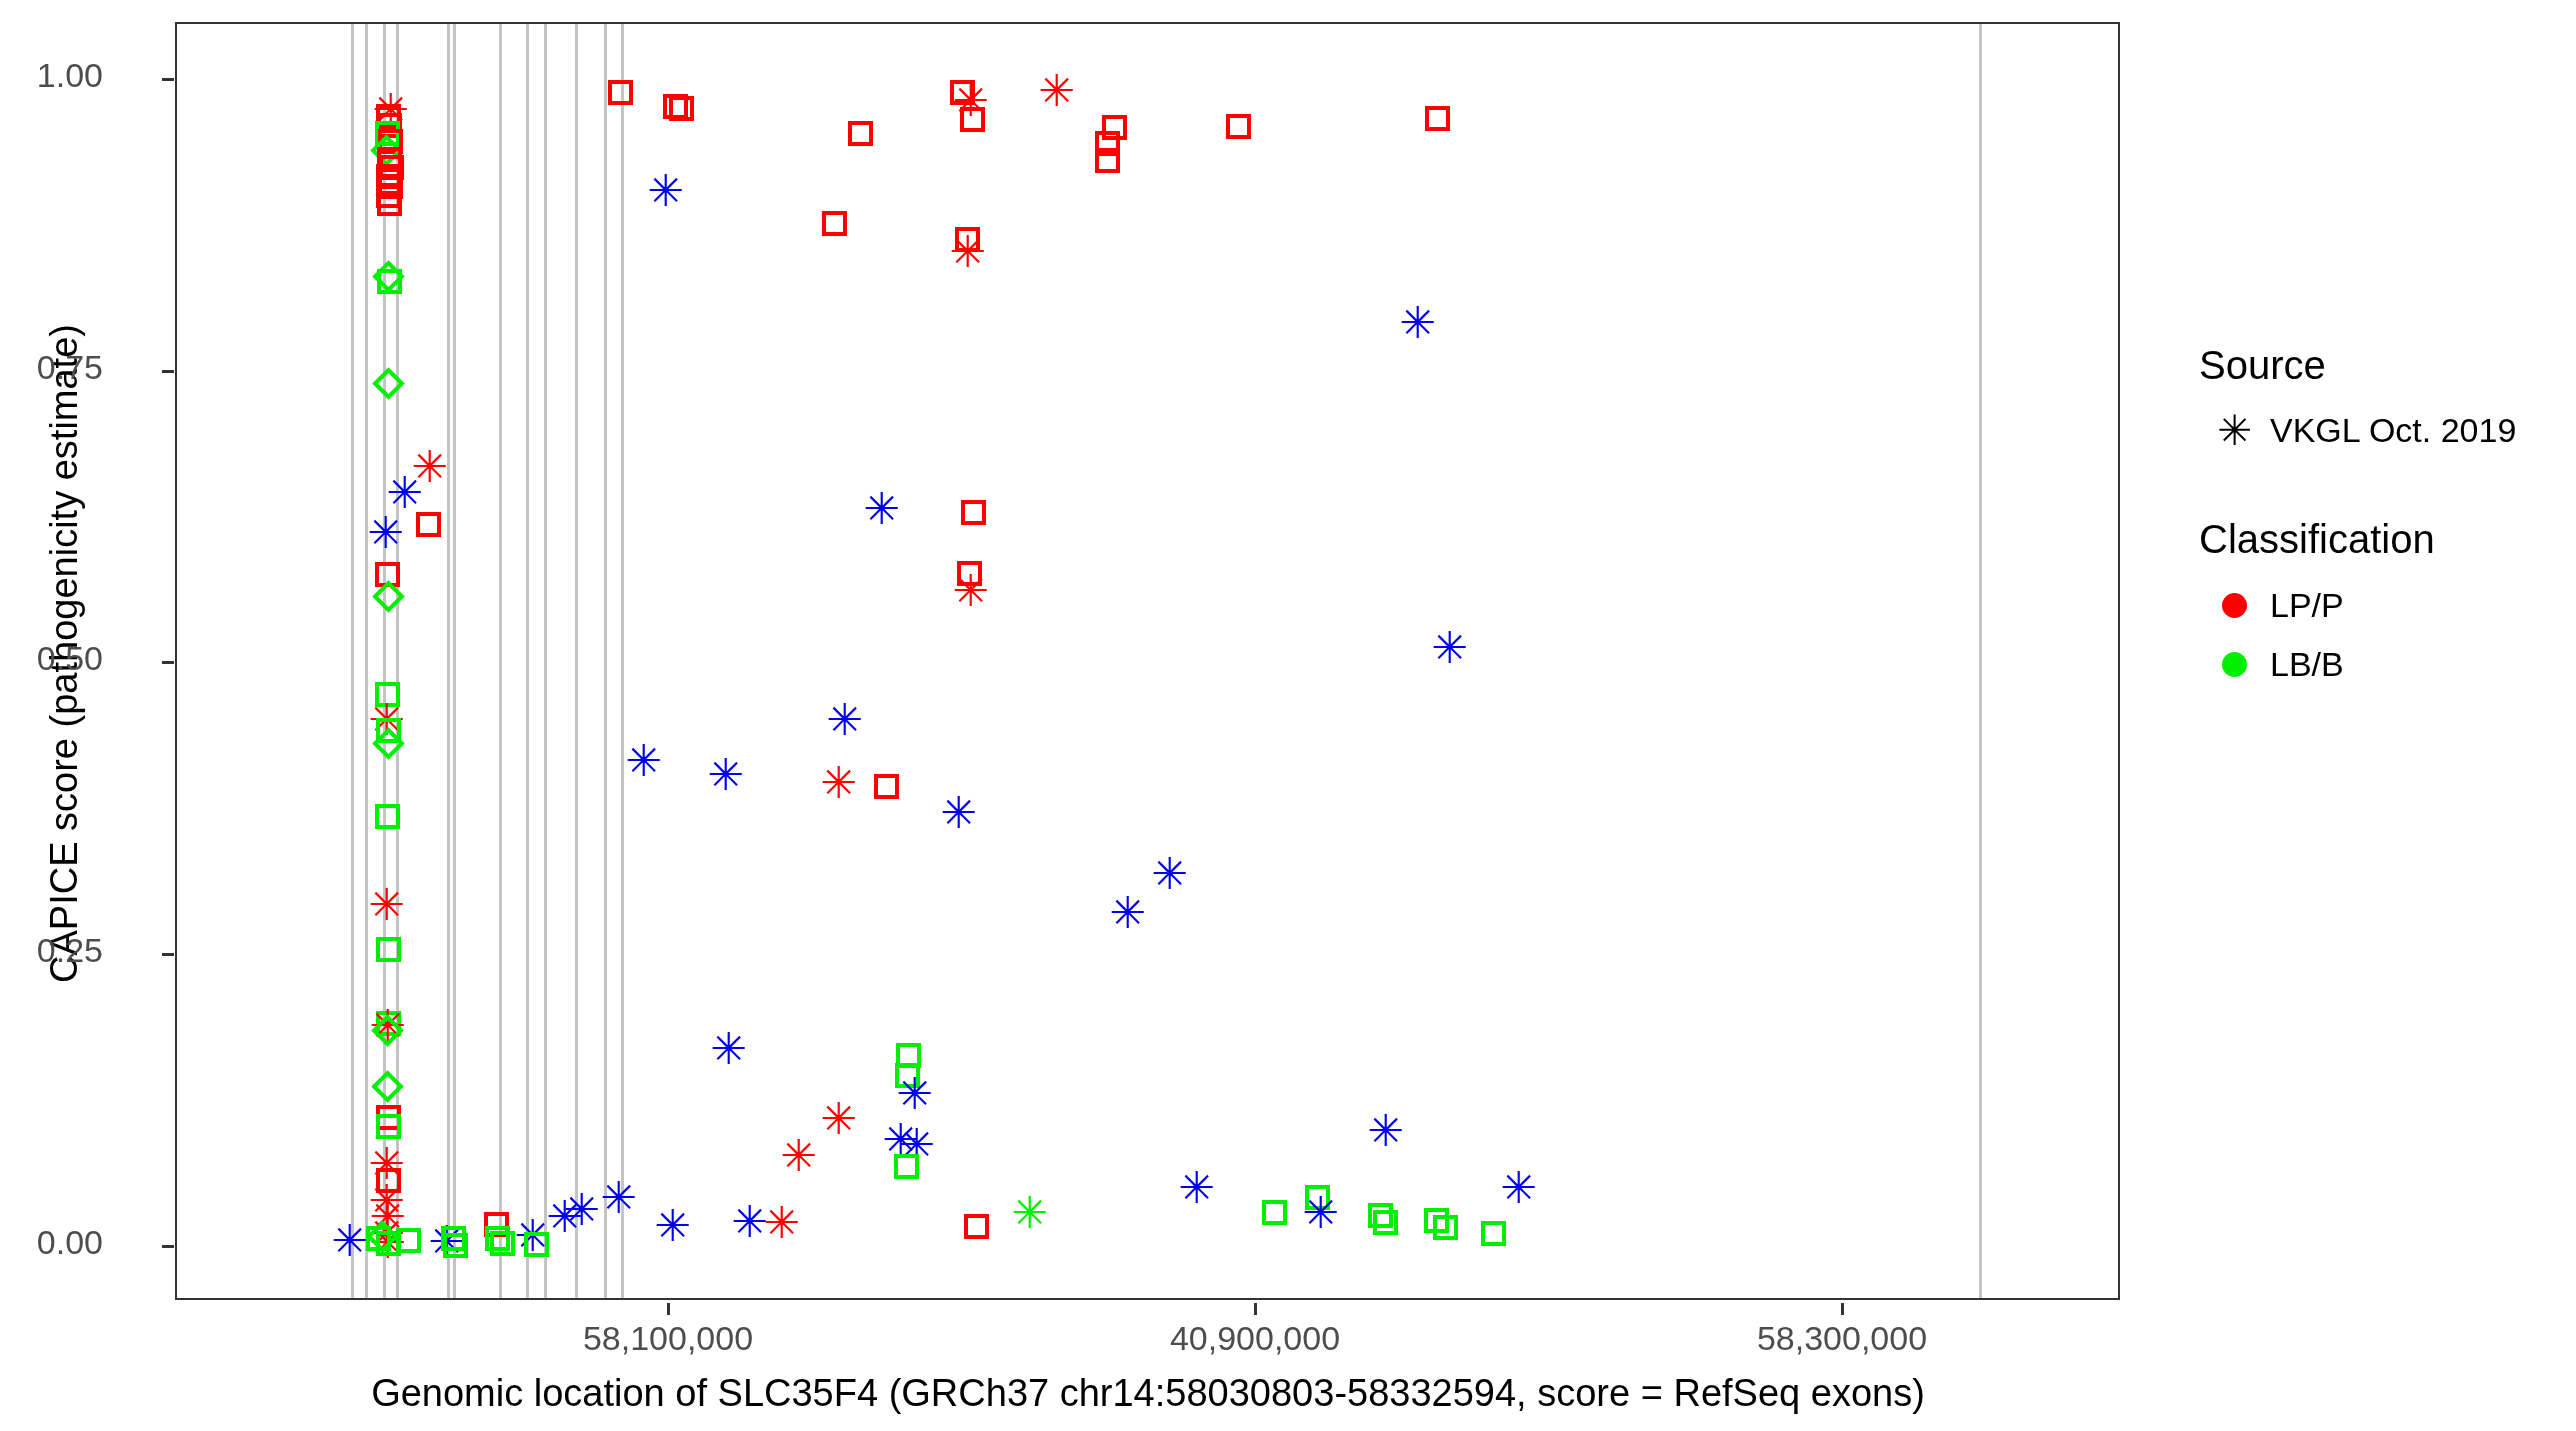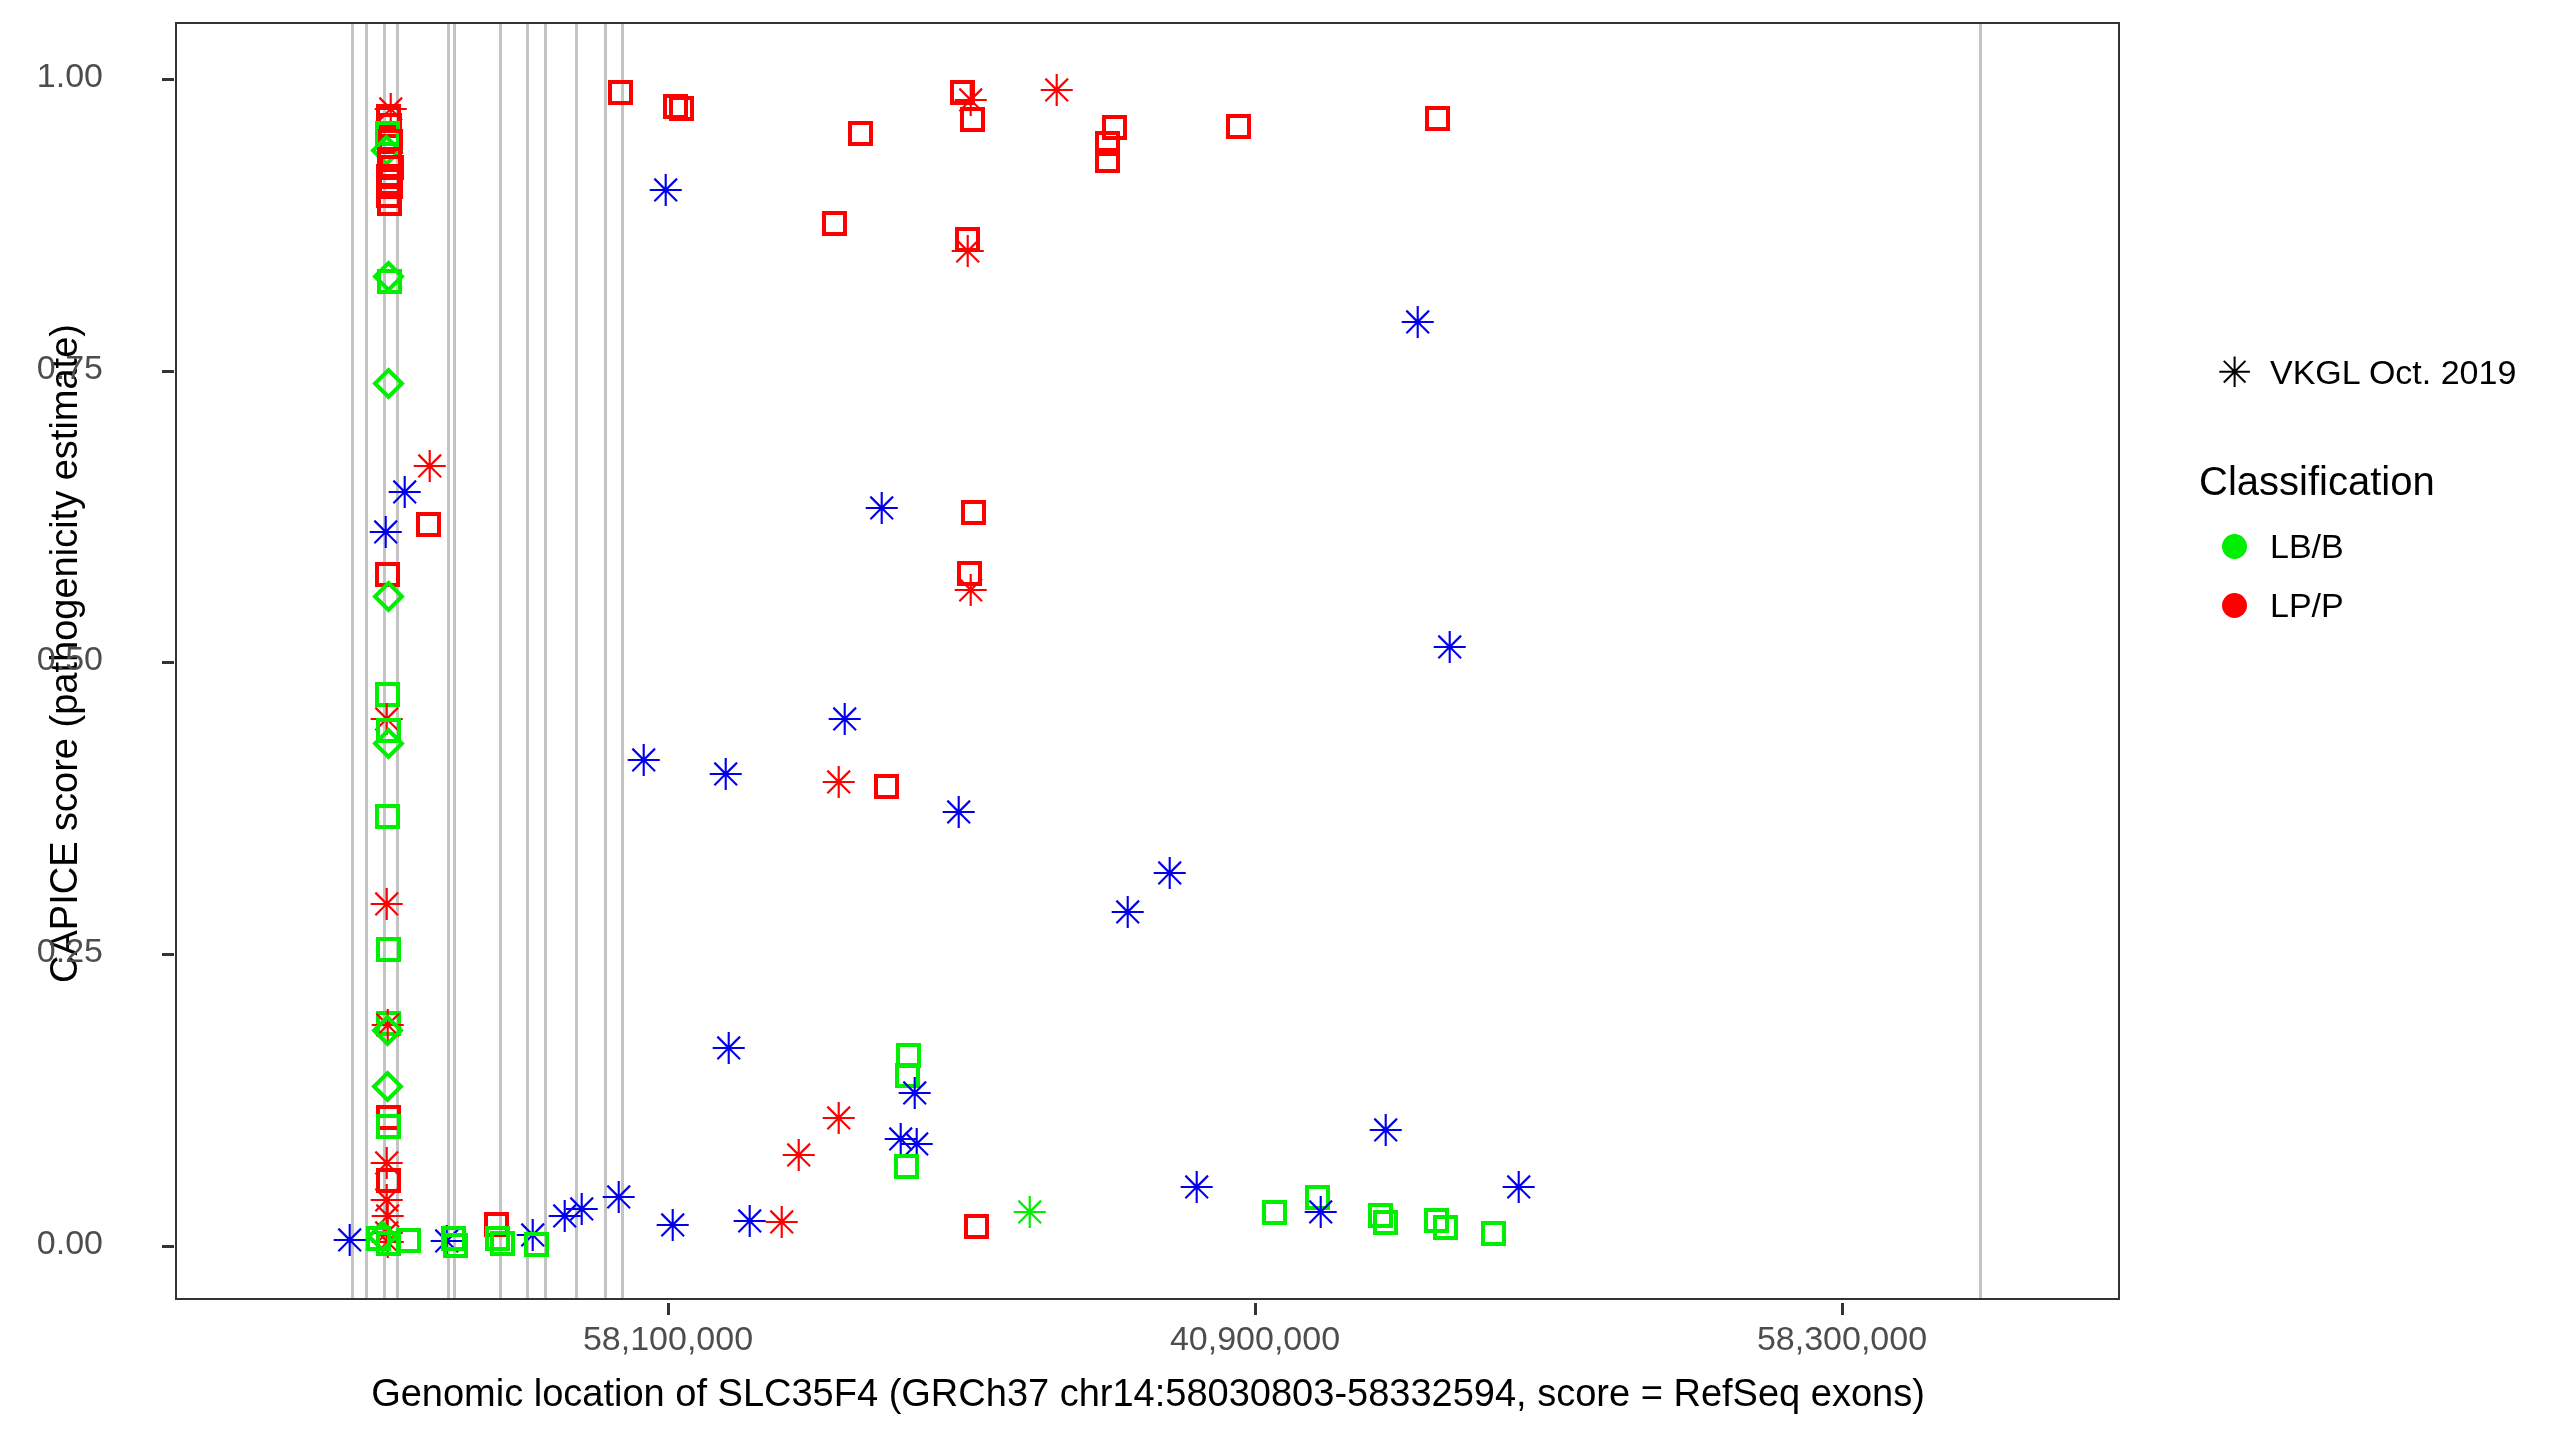--- a/index.html
+++ b/index.html
@@ -202,40 +202,41 @@
       <div class="xtickmark" style="left: 667px;"></div>
       <div class="xtick" style="left: 1112px;">40,900,000</div>
       <div class="xtickmark" style="left: 1254px;"></div>
       <div class="xtick" style="left: 1699px;">58,300,000</div>
       <div class="xtickmark" style="left: 1841px;"></div>
     </div>
 
   <div id="xlab">Genomic location of SLC35F4 (GRCh37 chr14:58030803-58332594, score = RefSeq exons)</div>
 
   <div id="legend">
+    <div class="leg-title">Source</div>
     <div id="leg-sources">
         <div class="leg-row">
           <div class="leg-key">
             <span class="kast">✳</span>
           </div>
           <div class="leg-txt">VKGL Oct. 2019</div>
         </div>
       </div>
     <div class="leg-gap"></div>
     <div class="leg-title">Classification</div>
     <div id="leg-classes">
         <div class="leg-row">
           <div class="leg-key">
+            <div class="kdot" style="background: rgb(255, 0, 0);"></div>
+          </div>
+          <div class="leg-txt">LP/P</div>
+        </div>
+        <div class="leg-row">
+          <div class="leg-key">
             <div class="kdot" style="background: rgb(0, 238, 0);"></div>
           </div>
           <div class="leg-txt">LB/B</div>
         </div>
-        <div class="leg-row">
-          <div class="leg-key">
-            <div class="kdot" style="background: rgb(255, 0, 0);"></div>
-          </div>
-          <div class="leg-txt">LP/P</div>
-        </div>
       </div>
   </div>
 
 </div>
 
 
 </body></html>

